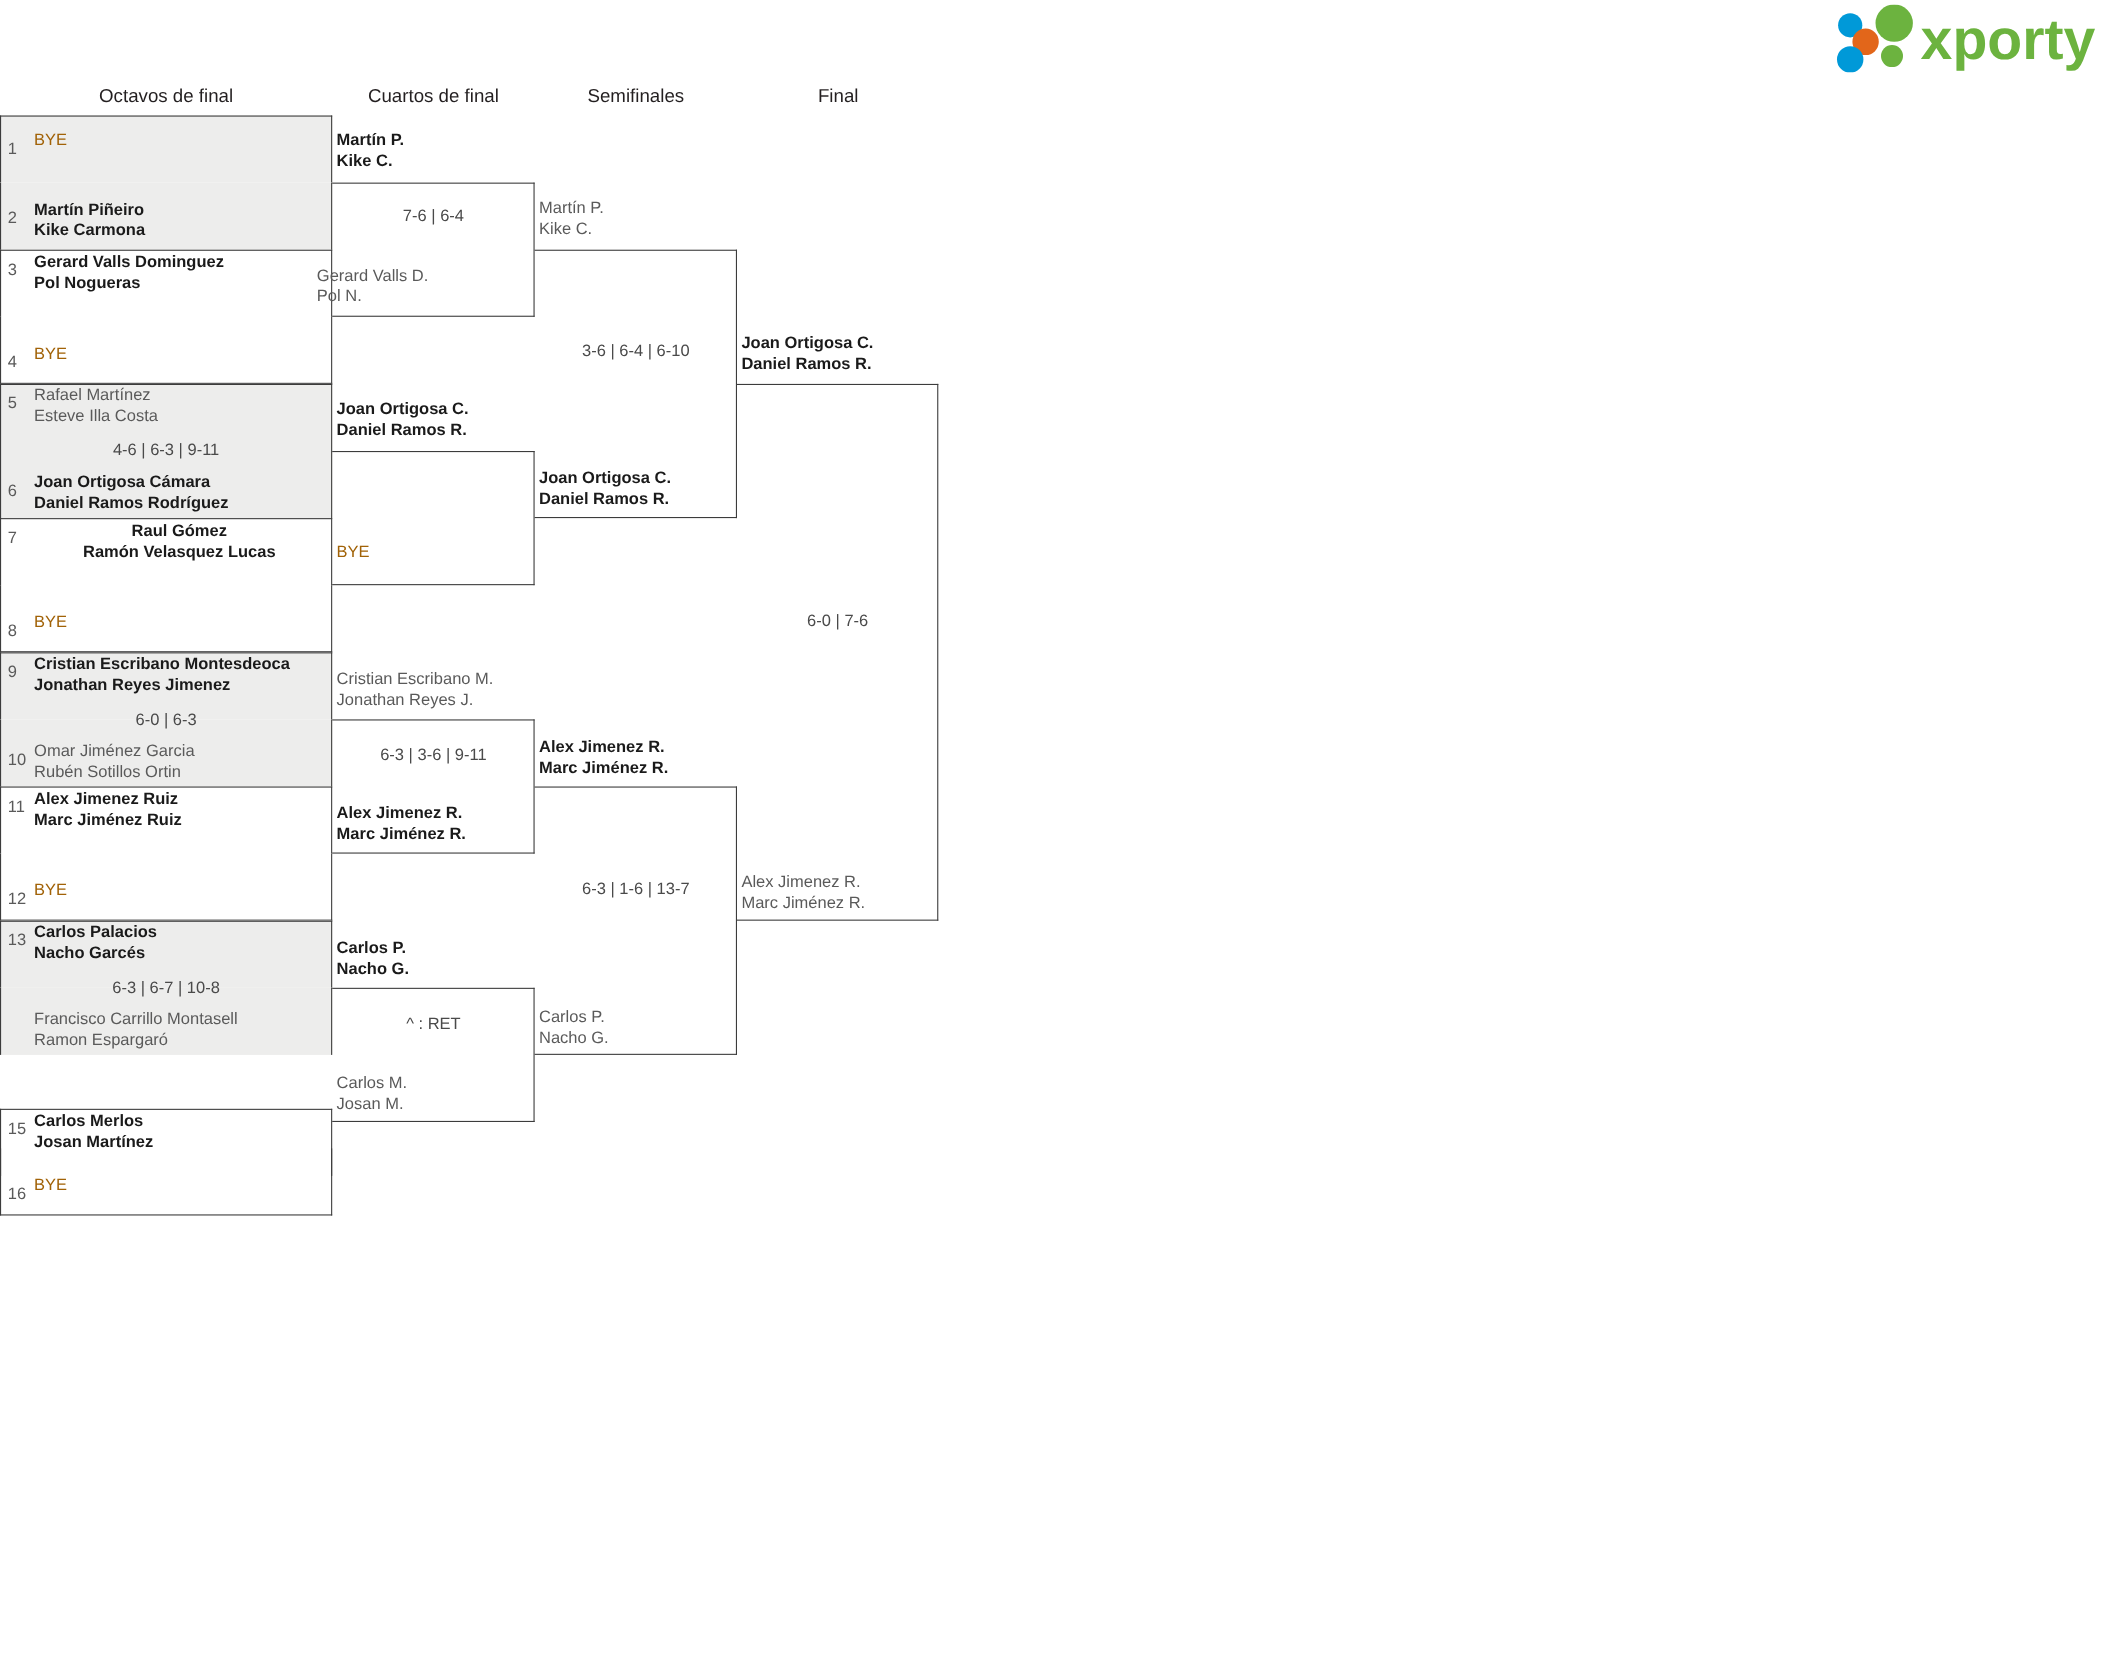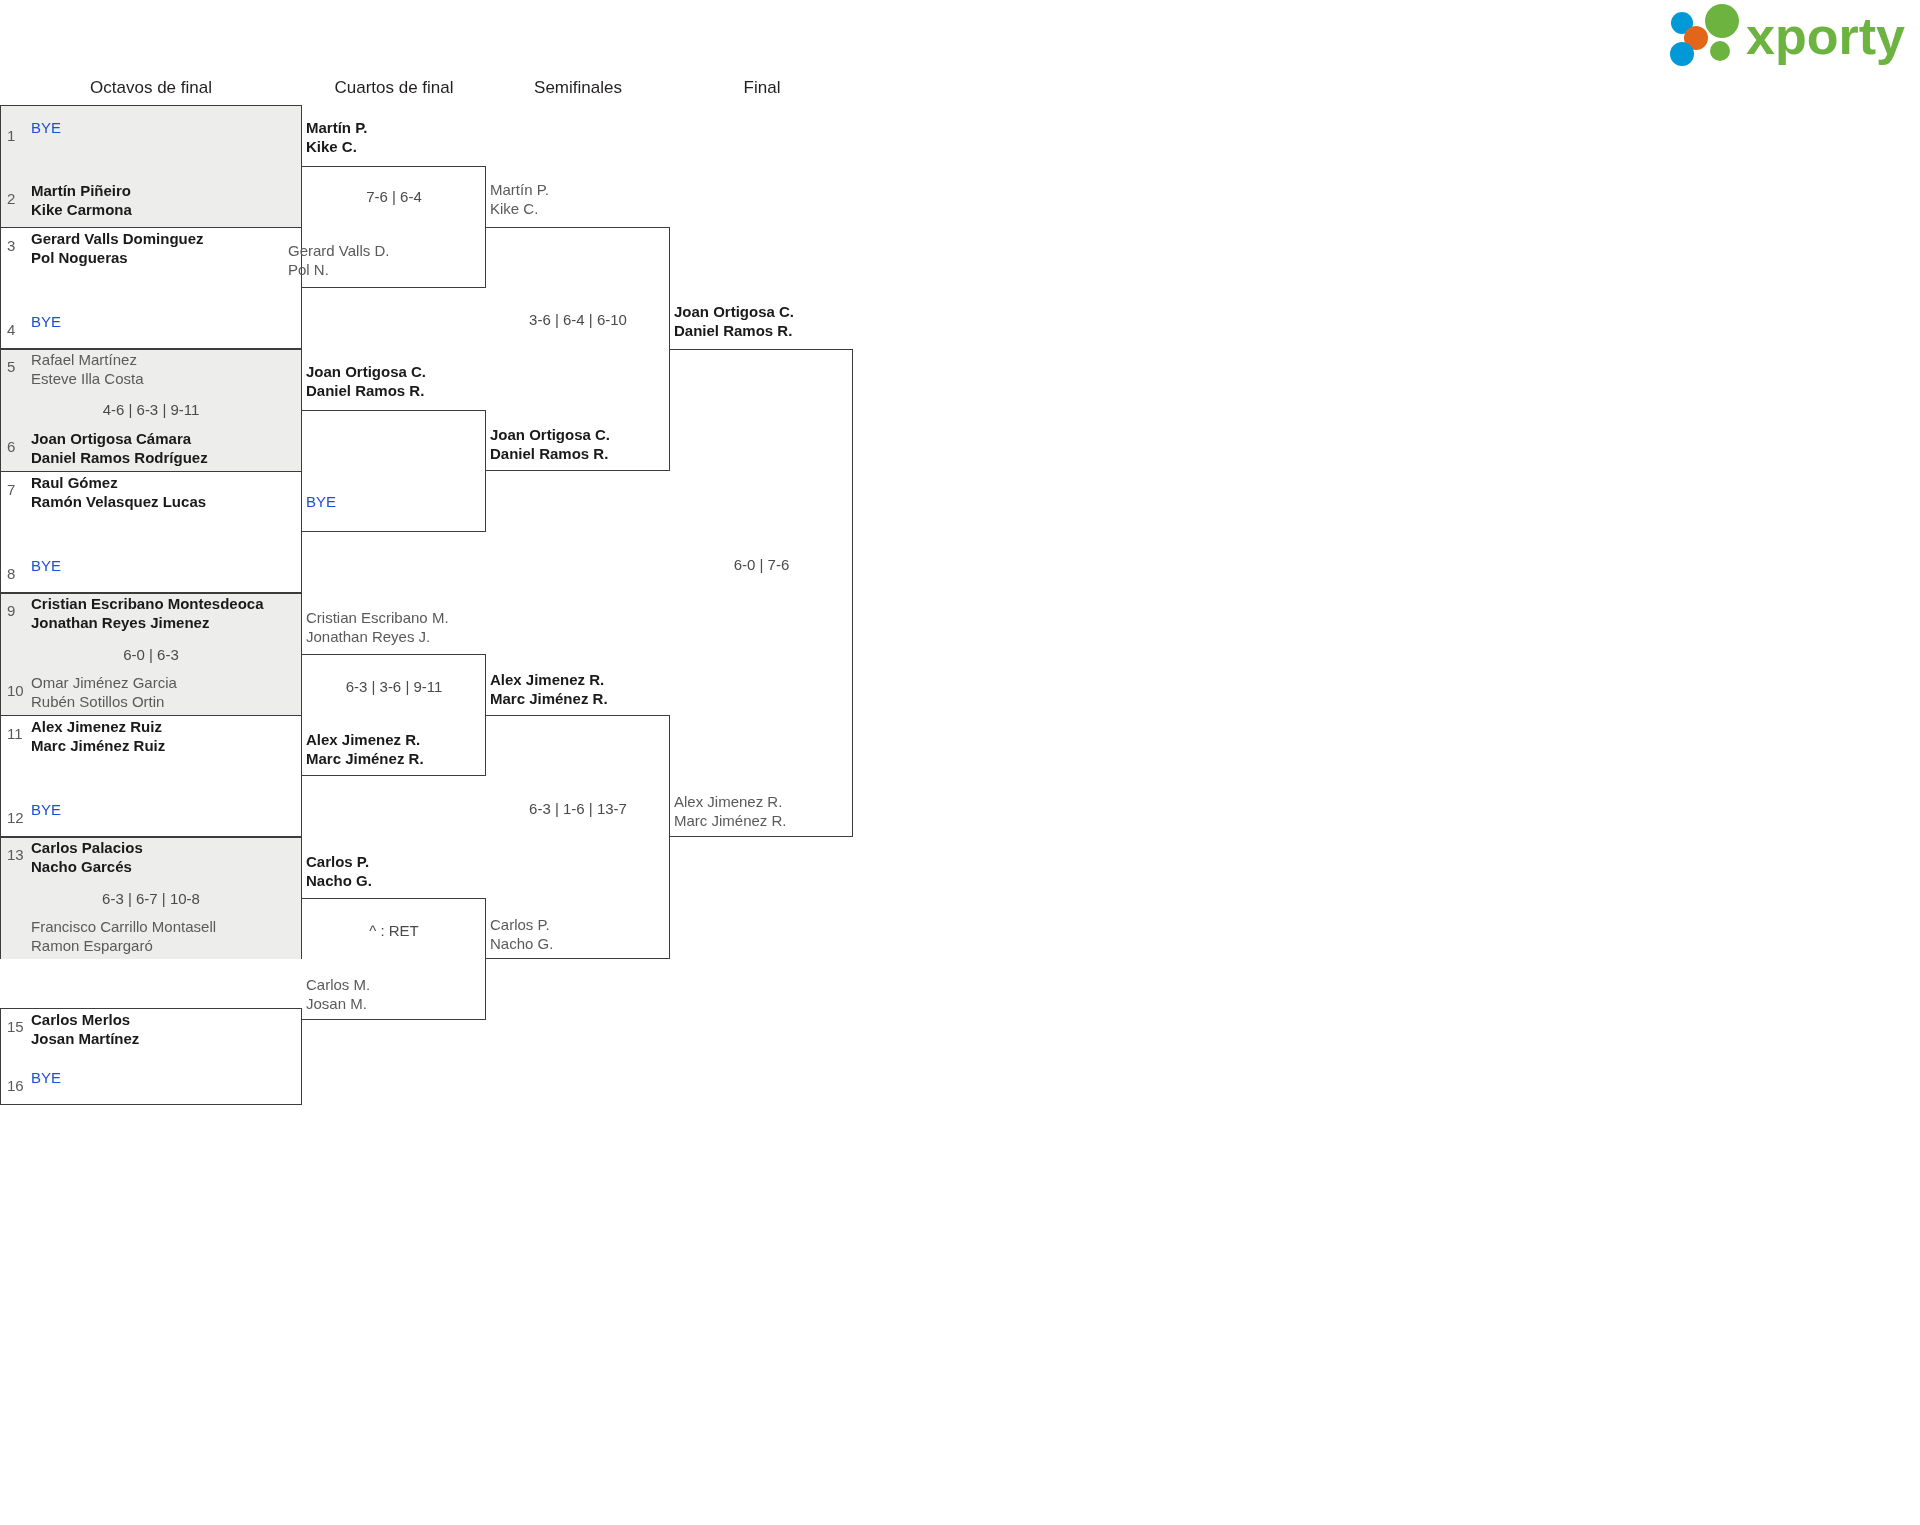--- a/index.html
+++ b/index.html
@@ -49,21 +49,21 @@
     font-size:15px; color:#5a5a5a; text-align:left;
     font-weight:400;
   }
   .players {
     position:absolute; left:30px; right:6px;
     font-size:15px; line-height:19px;
   }
   .players .p { white-space:nowrap; overflow:hidden; text-overflow:ellipsis; }
   .win  { color:#1a1a1a; font-weight:700; }
   .lose { color:#5a5a5a; font-weight:400; }
-  .bye  { color:#1d4ed8; font-weight:400; font-size:15px; }
+  .bye  { color:#a16207; font-weight:400; font-size:15px; }
 
   
   .r16-score {
     position:absolute; left:0; width:302px;
     text-align:center; font-size:15px; color:#4a4a4a;
   }
 
   
   .conn {
     position:absolute;
@@ -149,21 +149,21 @@
     <div class="seed" style="top:28px;">6</div>
     <div class="players" style="top:19px;">
       <div class="p win">Joan Ortigosa Cámara</div>
       <div class="p win">Daniel Ramos Rodríguez</div>
     </div>
   </div>
   <div class="r16-score" style="top:401px;">4-6 | 6-3 | 9-11</div>
 
   <div class="r16-cell topline" style="top:471px; height:61px;">
     <div class="seed" style="top:9px;">7</div>
-    <div class="players" style="top:1px;">
+    <div class="players" style="top:1px;text-align:center;">
       <div class="p win">Raul Gómez</div>
       <div class="p win">Ramón Velasquez Lucas</div>
     </div>
   </div>
   <div class="r16-cell botline" style="top:532px; height:61px;">
     <div class="seed" style="top:33px;">8</div>
     <div class="players" style="top:24px;">
       <div class="p bye">BYE</div>
     </div>
   </div>

